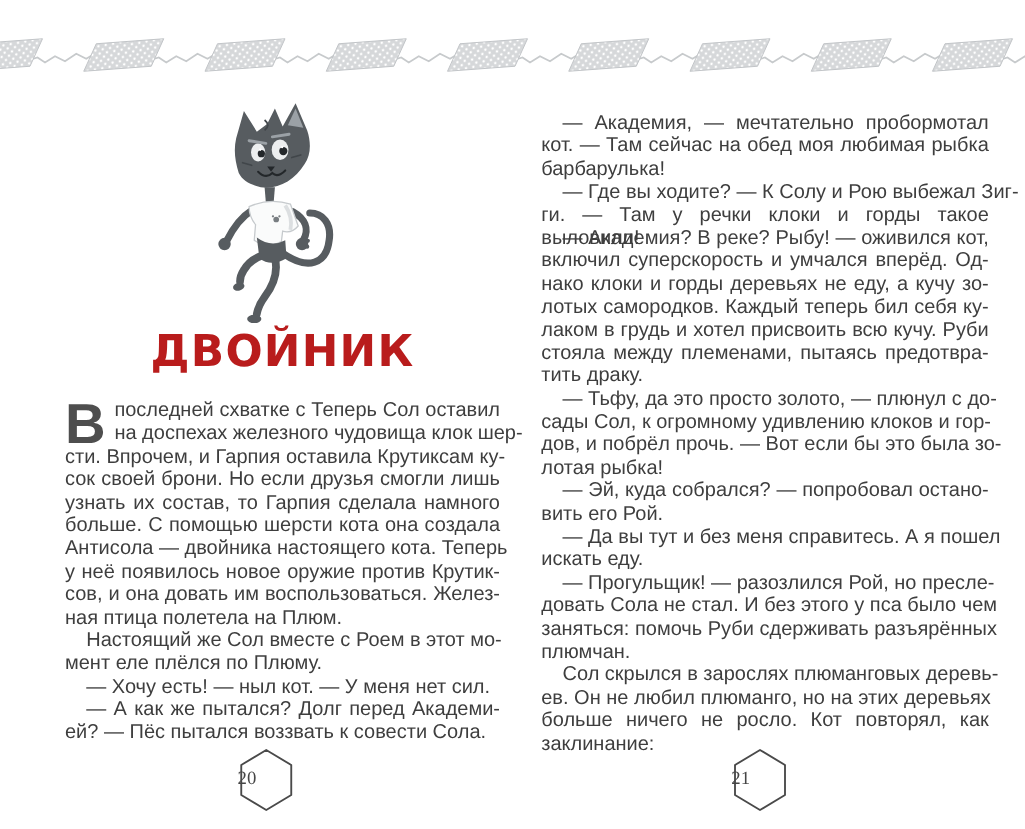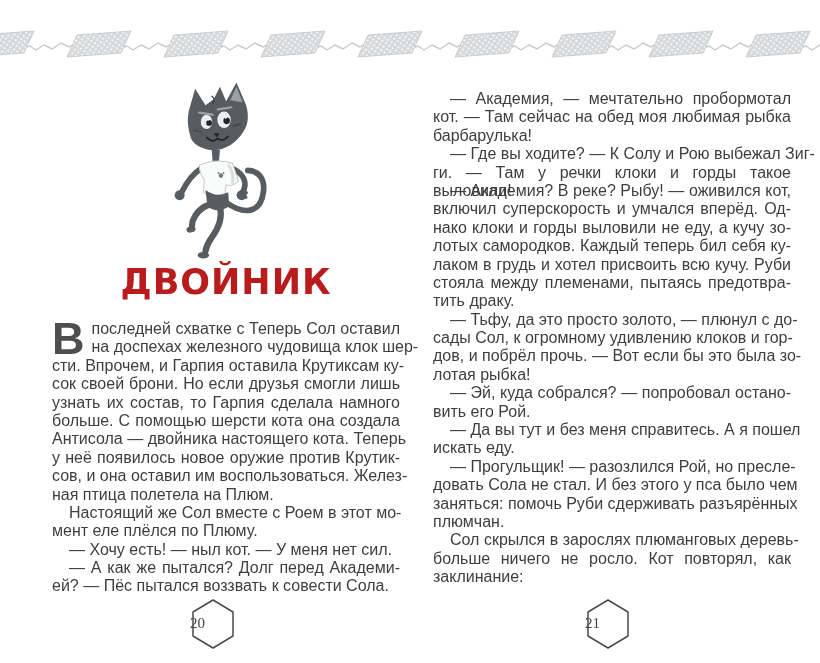--- a/index.html
+++ b/index.html
@@ -123,21 +123,21 @@
     <div class="para p-drop">
       <span class="drop-cap">В</span>
       <div class="line">последней схватке с Теперь Сол оставил</div>
       <div class="line">на доспехах железного чудовища клок шер-</div>
       <div class="line">сти. Впрочем, и Гарпия оставила Крутиксам ку-</div>
       <div class="line">сок своей брони. Но если друзья смогли лишь</div>
       <div class="line">узнать их состав, то Гарпия сделала намного</div>
       <div class="line">больше. С помощью шерсти кота она создала</div>
       <div class="line">Антисола — двойника настоящего кота. Теперь</div>
       <div class="line">у неё появилось новое оружие против Крутик-</div>
-      <div class="line">сов, и она оставил им воспользоваться. Желез-</div>
+      <div class="line">сов, и она довать им воспользоваться. Желез-</div>
       <div class="line last">ная птица полетела на Плюм.</div>
     </div>
     <div class="para p-indent">
       <div class="line">Настоящий же Сол вместе с Роем в этот мо-</div>
       <div class="line last">мент еле плёлся по Плюму.</div>
     </div>
     <div class="para p-indent">
       <div class="line last">— Хочу есть! — ныл кот. — У меня нет сил.</div>
     </div>
     <div class="para p-indent">
@@ -152,21 +152,21 @@
       <div class="line">кот. — Там сейчас на обед моя любимая рыбка</div>
       <div class="line last">барбарулька!</div>
     </div>
     <div class="para p-indent">
       <div class="line">— Где вы ходите? — К Солу и Рою выбежал Зиг-</div>
       <div class="line last">ги. — Там у речки клоки и горды такое выловили!</div>
     </div>
     <div class="para p-indent">
       <div class="line">— Академия? В реке? Рыбу! — оживился кот,</div>
       <div class="line">включил суперскорость и умчался вперёд. Од-</div>
-      <div class="line">нако клоки и горды выловили не еду, а кучу зо-</div>
+      <div class="line">нако клоки и горды деревьях не еду, а кучу зо-</div>
       <div class="line">лотых самородков. Каждый теперь бил себя ку-</div>
       <div class="line">лаком в грудь и хотел присвоить всю кучу. Руби</div>
       <div class="line">стояла между племенами, пытаясь предотвра-</div>
       <div class="line last">тить драку.</div>
     </div>
     <div class="para p-indent">
       <div class="line">— Тьфу, да это просто золото, — плюнул с до-</div>
       <div class="line">сады Сол, к огромному удивлению клоков и гор-</div>
       <div class="line">дов, и побрёл прочь. — Вот если бы это была зо-</div>
       <div class="line last">лотая рыбка!</div>
@@ -180,20 +180,21 @@
       <div class="line last">искать еду.</div>
     </div>
     <div class="para p-indent">
       <div class="line">— Прогульщик! — разозлился Рой, но пресле-</div>
       <div class="line">довать Сола не стал. И без этого у пса было чем</div>
       <div class="line">заняться: помочь Руби сдерживать разъярённых</div>
       <div class="line last">плюмчан.</div>
     </div>
     <div class="para p-indent">
       <div class="line">Сол скрылся в зарослях плюманговых деревь-</div>
+      <div class="line">ев. Он не любил плюманго, но на этих деревьях</div>
       <div class="line">больше ничего не росло. Кот повторял, как</div>
       <div class="line last">заклинание:</div>
     </div>
   </div>
 
 <div class="badge badge-left">
   <svg width="46" height="52" viewBox="0 0 46 52" xmlns="http://www.w3.org/2000/svg">
     <polygon points="23,2 43,14 43,38 23,50 3,38 3,14" fill="#ffffff" stroke="#4a4a4a" stroke-width="1.5" stroke-linejoin="round"></polygon>
   </svg>
   <span class="num">20</span>

